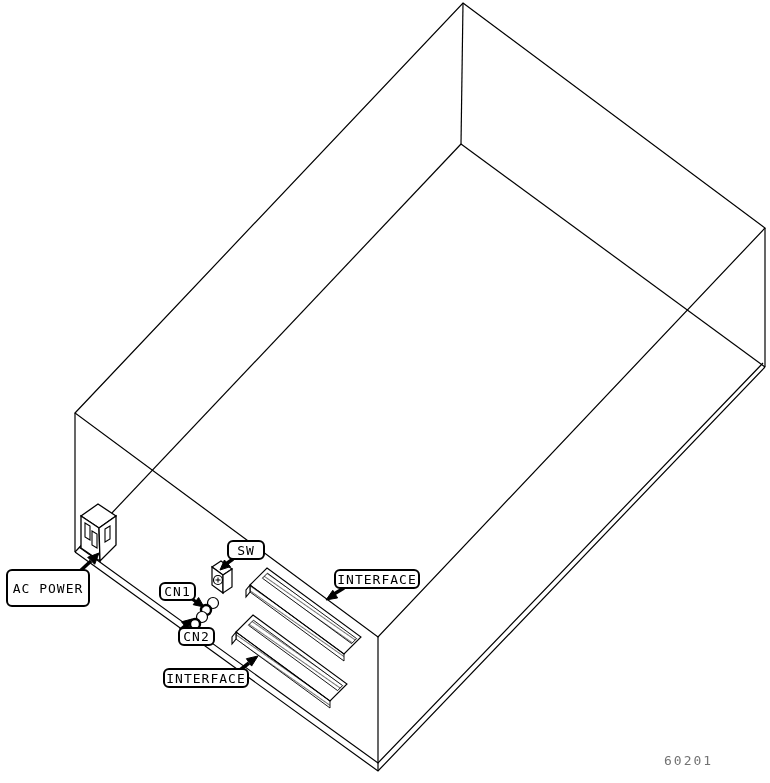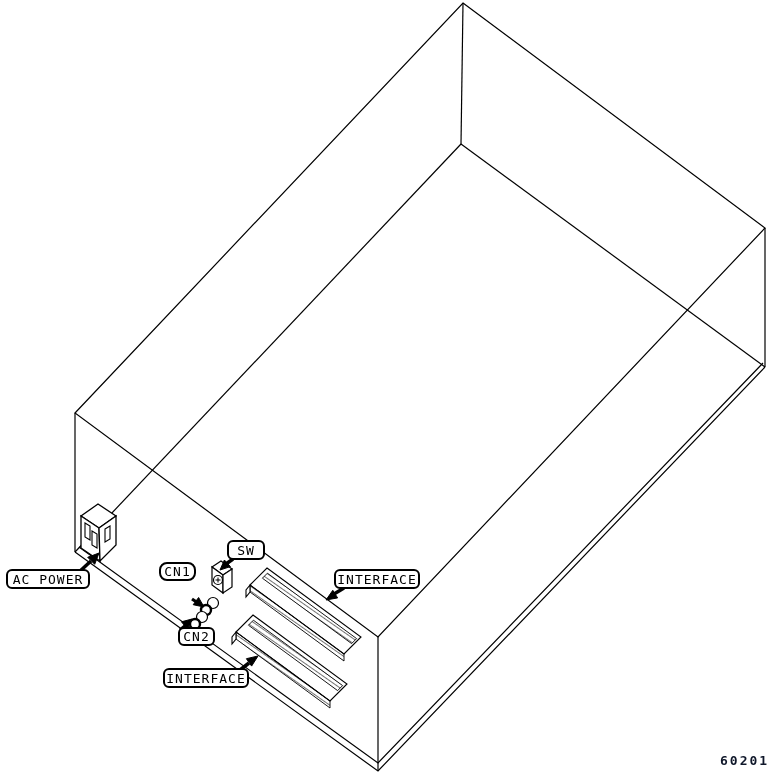--- a/index.html
+++ b/index.html
@@ -26,35 +26,34 @@
     font-size: 13px;
     letter-spacing: 1px;
     line-height: 1;
     display: flex;
     align-items: center;
     justify-content: center;
     padding: 0 3px;
     white-space: nowrap;
     z-index: 3;
   }
-  .lbl-ac-power        { left: 6px;   top: 569px; width: 84px; height: 20px; }
+  .lbl-ac-power        { left: 6px;   top: 569px; width: 84px; height: 38px; }
   .lbl-sw              { left: 227px; top: 540px; width: 38px; height: 20px; }
-  .lbl-cn1             { left: 159px; top: 562px; width: 37px; height: 19px; border-radius: 8px; }
+  .lbl-cn1             { left: 159px; top: 582px; width: 37px; height: 19px; }
   .lbl-cn2             { left: 146px; top: 627px; width: 37px; height: 19px; margin-left: 32px; }
   .lbl-interface-top   { left: 334px; top: 569px; width: 86px; height: 20px; }
   .lbl-interface-bottom{ left: 163px; top: 668px; width: 86px; height: 20px; }
   .part-number {
     position: absolute;
-    left: 720px; top: 753px;
-    color: #0f172a;
+    left: 664px; top: 753px;
+    color: #737373;
     font-family: "DejaVu Sans Mono", "Liberation Mono", monospace;
     font-size: 13px;
     letter-spacing: 2px;
     z-index: 3;
-    font-weight: bold;
   }
 </style>
 </head>
 <body>
 
 <div id="stage">
 
   <svg id="lineart" width="770" height="783" viewBox="0 0 770 783" xmlns="http://www.w3.org/2000/svg">
     <defs>
       <pattern id="hatch" patternUnits="userSpaceOnUse" width="4" height="4" patternTransform="rotate(125)">

